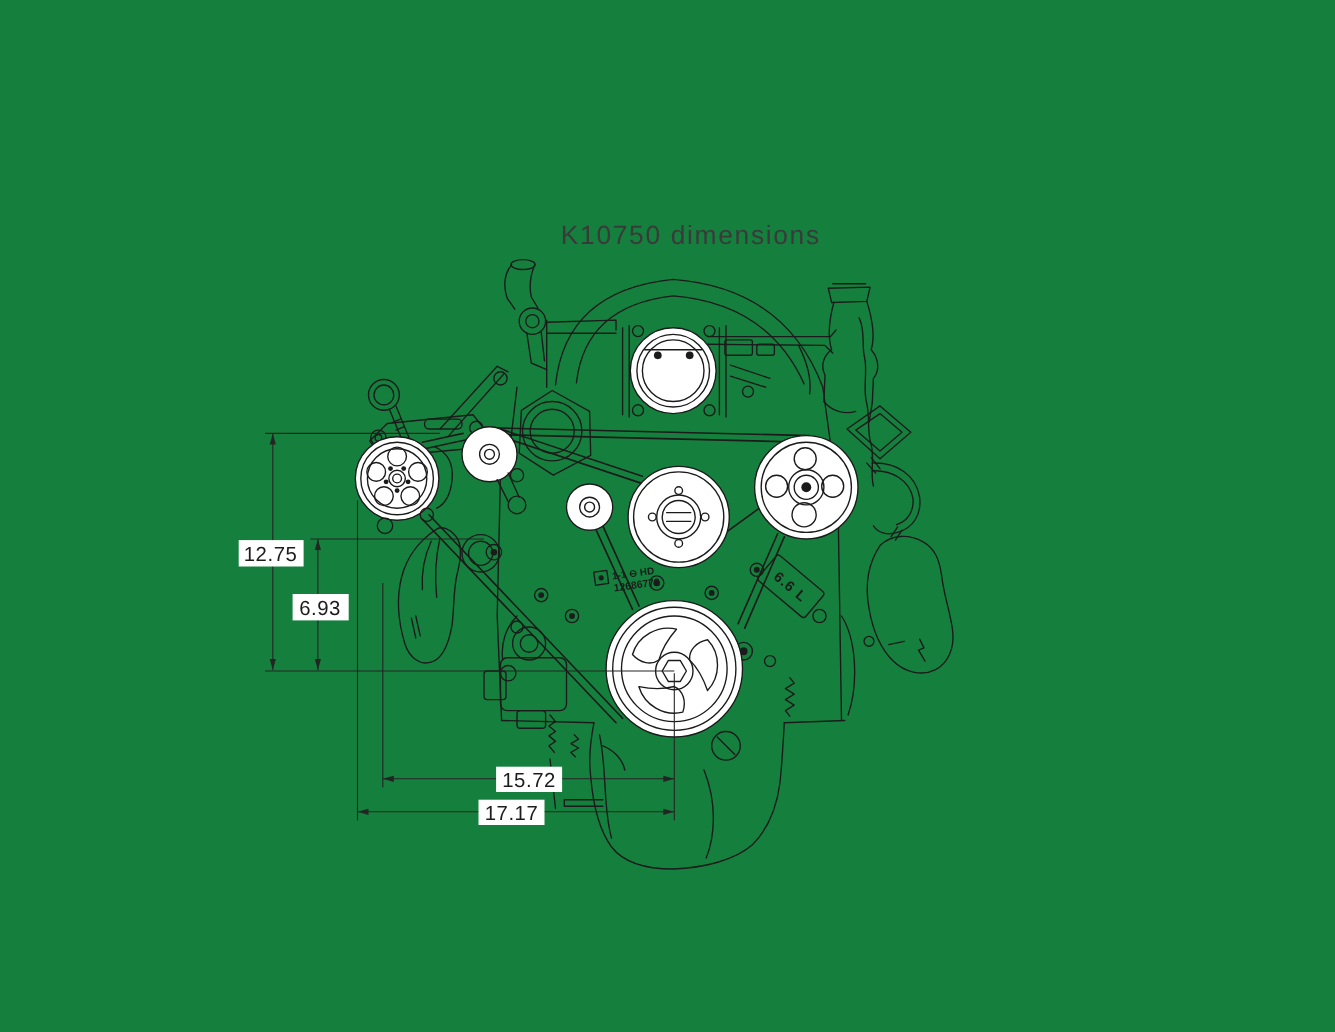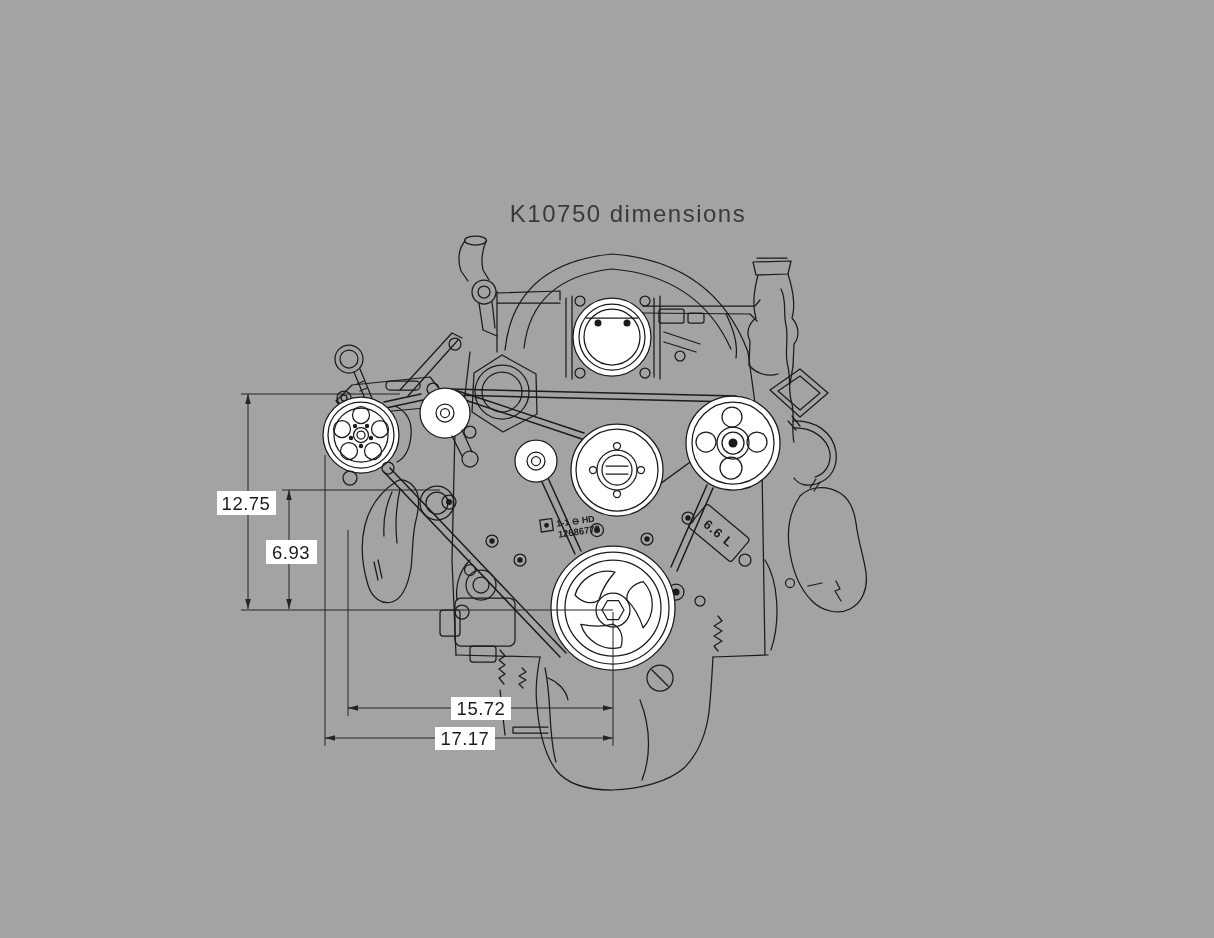--- a/index.html
+++ b/index.html
@@ -1,16 +1,16 @@
 <!DOCTYPE html>
 <html><head>
 <meta charset="utf-8">
 <style>
   html,body{margin:0;padding:0;background:#ffffff;}
-  .stage{position:relative;width:1214px;height:938px;background:#a3a3a3;overflow:hidden;
+  .stage{position:relative;width:1214px;height:938px;background:#15803d;overflow:hidden;
          font-family:"Liberation Sans", sans-serif;}
   svg{position:absolute;left:0;top:0;}
   
   .ln{fill:none;stroke:#1b1b1b;stroke-width:1.25;stroke-linecap:round;stroke-linejoin:round;}
   .lnw{fill:#ffffff;stroke:#1b1b1b;stroke-width:1.25;stroke-linejoin:round;}
   .blt{fill:none;stroke:#1b1b1b;stroke-width:1.5;stroke-linecap:round;}
   .fb{fill:#1b1b1b;stroke:none;}
   
   .dim{fill:none;stroke:#242424;stroke-width:1;}
   .dimarrow{fill:#242424;stroke:none;}

